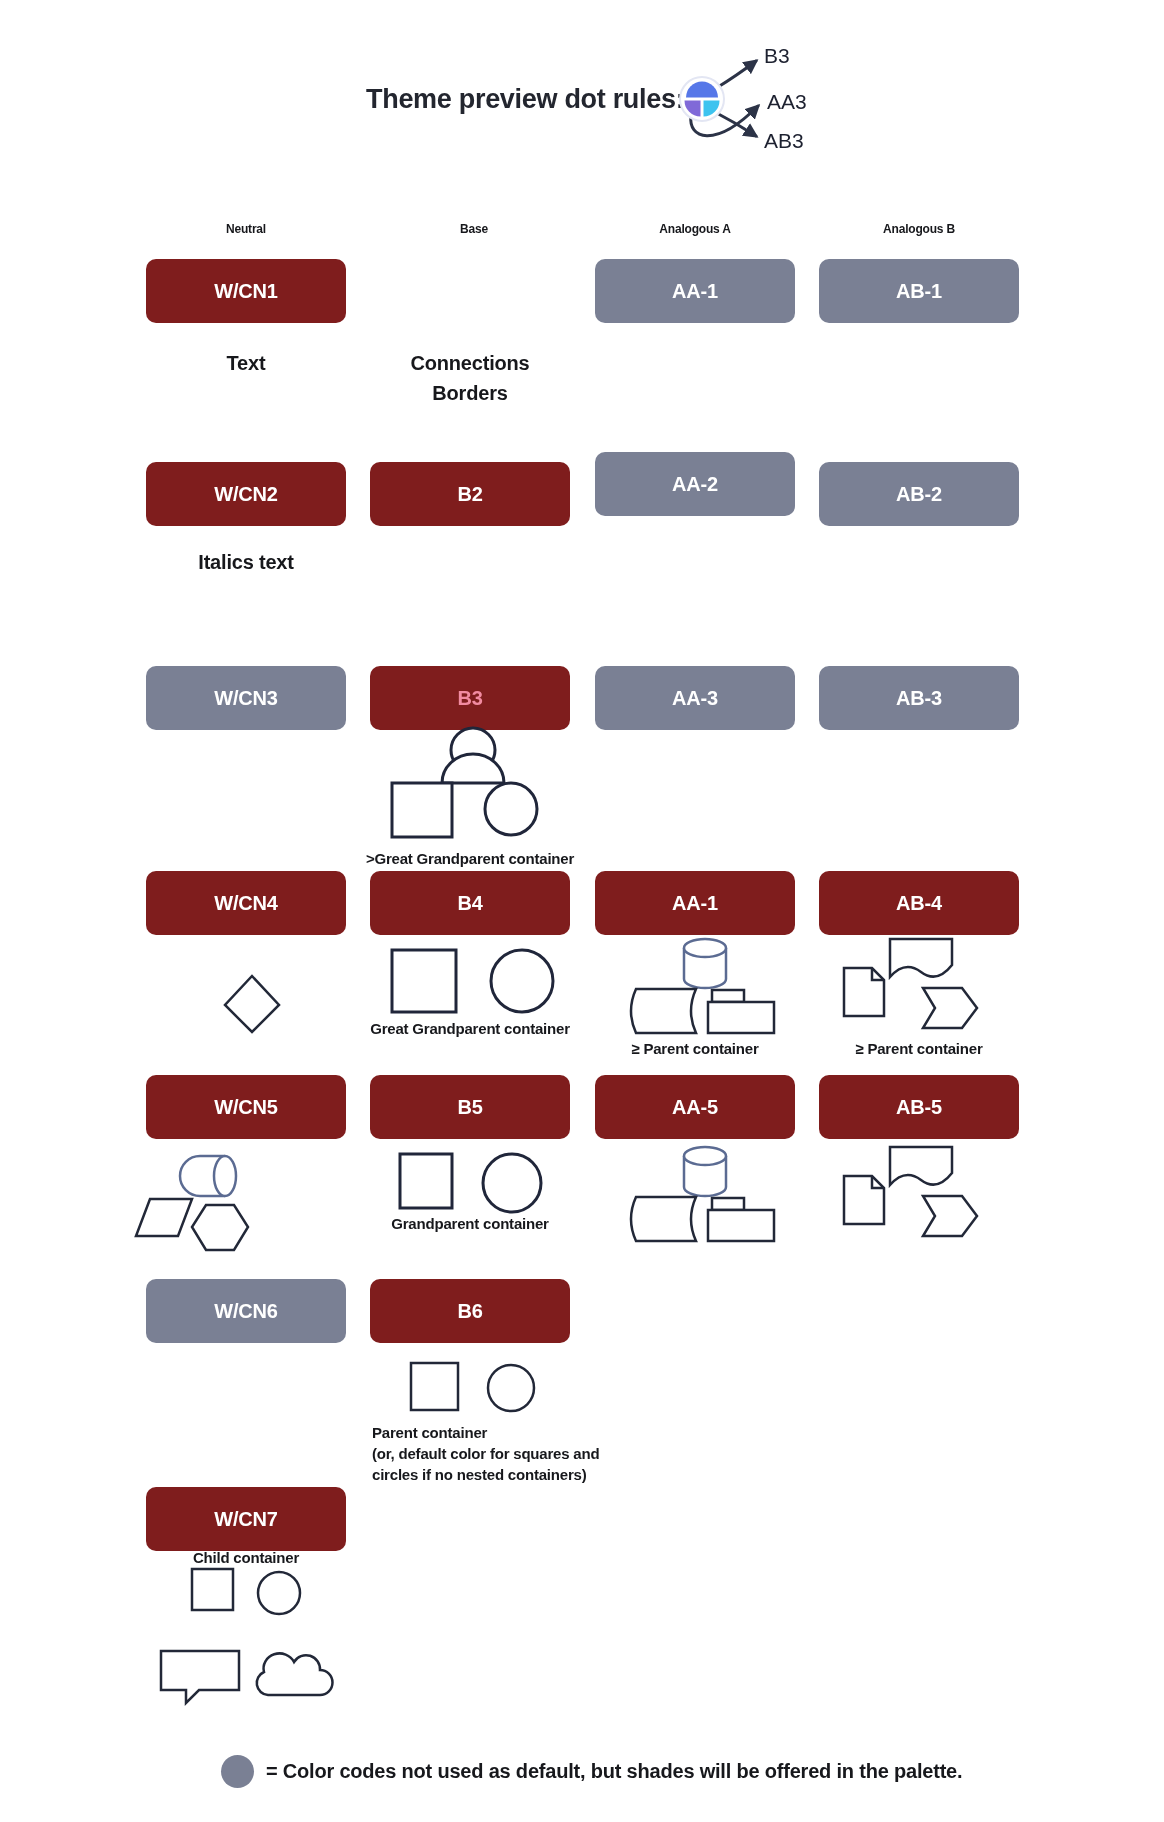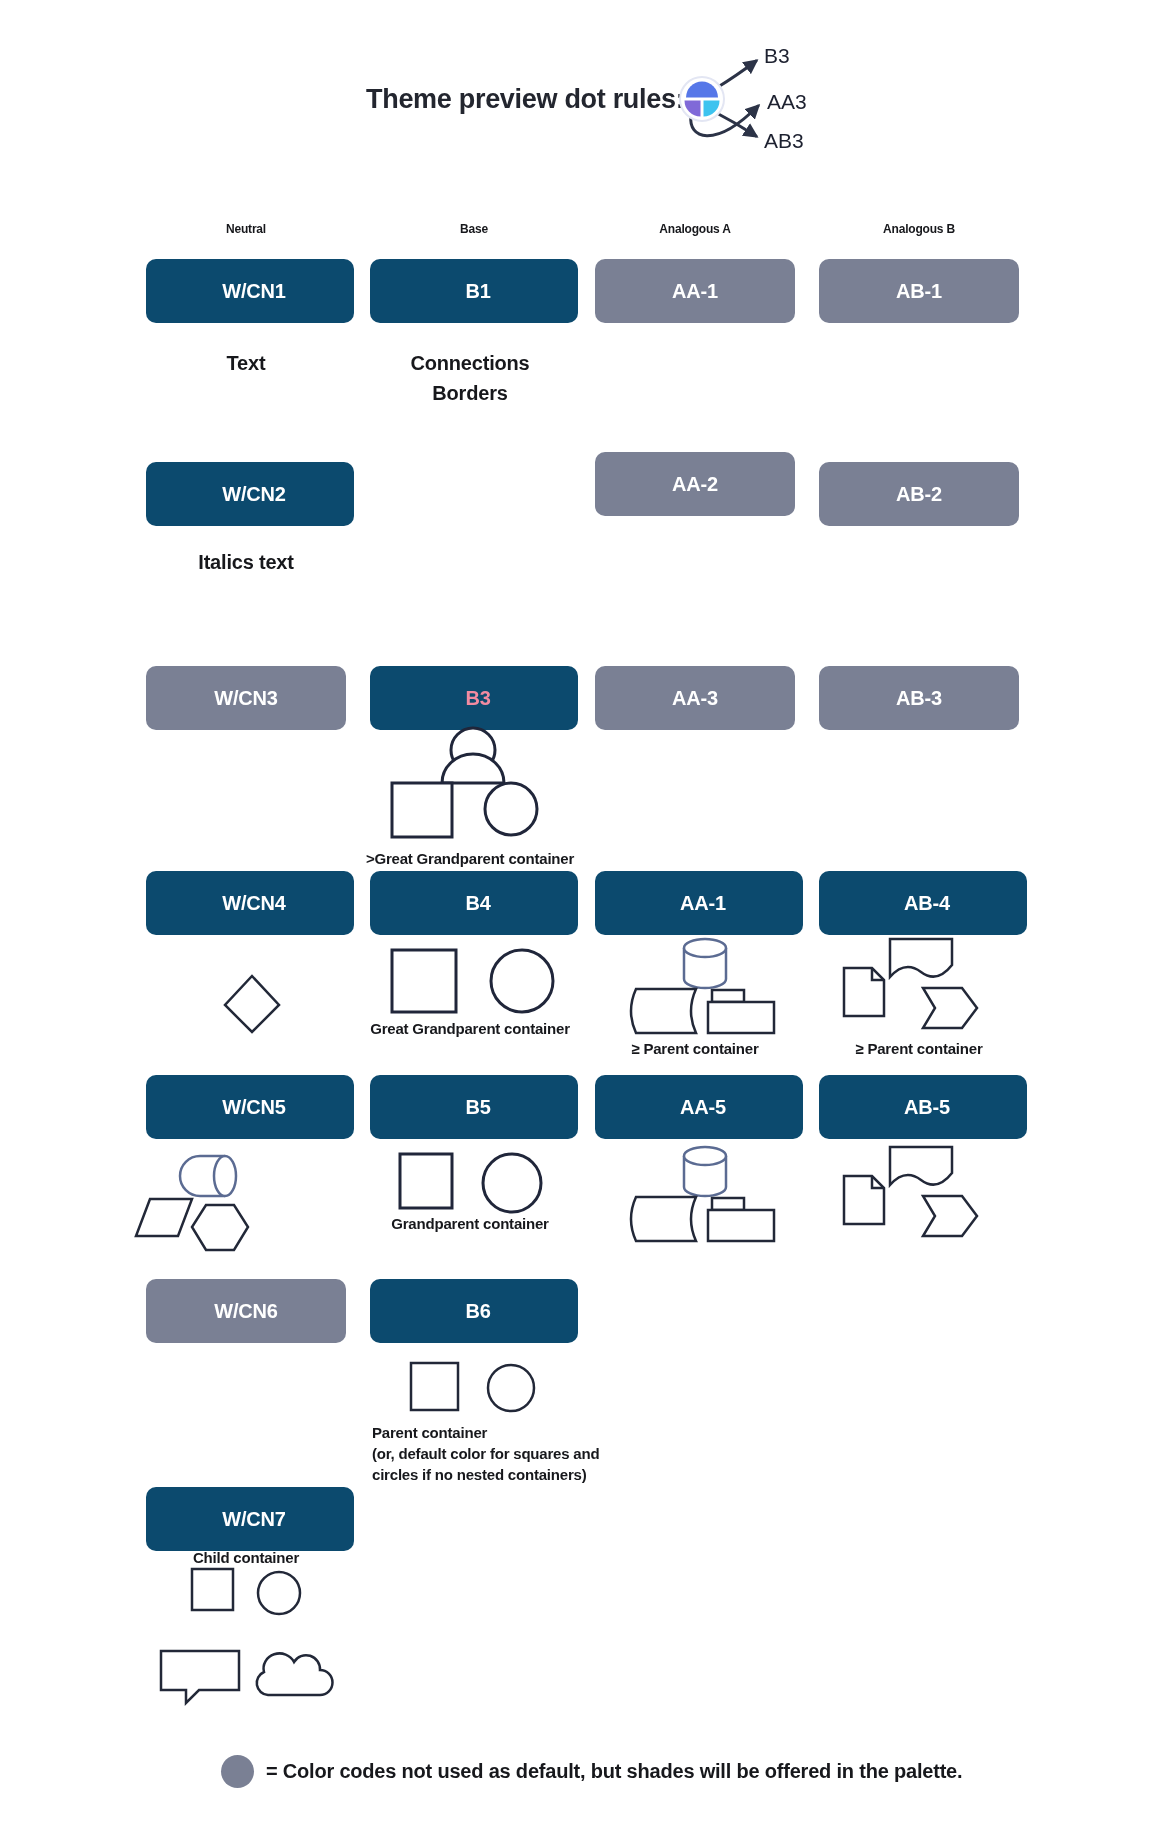--- a/index.html
+++ b/index.html
@@ -3,21 +3,21 @@
 <meta charset="utf-8">
 <style>
   html,body{margin:0;padding:0;background:#fff;}
   .page{position:relative;width:1164px;height:1822px;background:#fff;
         font-family:"Liberation Sans",sans-serif;overflow:hidden;color:#17181c;}
   .title{position:absolute;left:366px;top:84px;font-size:27px;font-weight:600;color:#23262f;letter-spacing:-0.3px;}
   .callout{position:absolute;font-size:21px;font-weight:500;color:#1d2130;}
   .hdr{position:absolute;width:200px;text-align:center;font-size:12px;font-weight:700;letter-spacing:-0.2px;}
   .bar{position:absolute;width:200px;height:64px;border-radius:10px;color:#ffffff;
        font-size:20px;font-weight:700;display:flex;align-items:center;justify-content:center;letter-spacing:-0.2px;}
-  .bar.dark{background:#0c4a6e;padding-left:8px;}
+  .bar.dark{background:#7f1d1d;}
   .bar.gray{background:#7a8094;}
   .bar.pink-text{color:#f28ba1;}
   .cap{position:absolute;font-weight:700;color:#17181c;white-space:pre-line;letter-spacing:-0.2px;}
   .cap.big{font-size:20px;line-height:30px;}
   .cap.small{font-size:15px;line-height:21px;}
   .center{text-align:center;}
   .shape{position:absolute;}
   .legend-dot{position:absolute;left:221px;top:1755px;width:33px;height:33px;border-radius:50%;background:#7a8094;}
   .legend-text{position:absolute;left:266px;top:1760px;font-size:20px;font-weight:700;letter-spacing:-0.2px;}
   svg .ink{stroke:#222838;stroke-width:2.5;fill:#ffffff;}
@@ -50,28 +50,28 @@
   <div class="callout" style="left:764px;top:44px">B3</div>
   <div class="callout" style="left:767px;top:90px">AA3</div>
   <div class="callout" style="left:764px;top:129px">AB3</div>
 
   <div class="hdr" style="left:146px;top:222px">Neutral</div>
   <div class="hdr" style="left:374px;top:222px">Base</div>
   <div class="hdr" style="left:595px;top:222px">Analogous A</div>
   <div class="hdr" style="left:819px;top:222px">Analogous B</div>
 
   <div class="bar dark" style="left:146px;top:259px">W/CN1</div>
-  <div class="bar dark" style="left:370px;top:259px">B1</div>
   <div class="bar gray" style="left:595px;top:259px">AA-1</div>
   <div class="bar gray" style="left:819px;top:259px">AB-1</div>
   <div class="cap big center" style="left:146px;top:348px;width:200px">Text</div>
   <div class="cap big center" style="left:370px;top:348px;width:200px">Connections
 Borders</div>
 
   <div class="bar dark" style="left:146px;top:462px">W/CN2</div>
+  <div class="bar dark" style="left:370px;top:462px">B2</div>
   <div class="bar gray" style="left:595px;top:452px">AA-2</div>
   <div class="bar gray" style="left:819px;top:462px">AB-2</div>
   <div class="cap big center" style="left:146px;top:547px;width:200px">Italics text</div>
 
   <div class="bar gray" style="left:146px;top:666px">W/CN3</div>
   <div class="bar dark pink-text" style="left:370px;top:666px">B3</div>
   <div class="bar gray" style="left:595px;top:666px">AA-3</div>
   <div class="bar gray" style="left:819px;top:666px">AB-3</div>
 
   <svg class="shape" style="left:370px;top:718px" width="200" height="130" viewBox="0 0 200 130">

